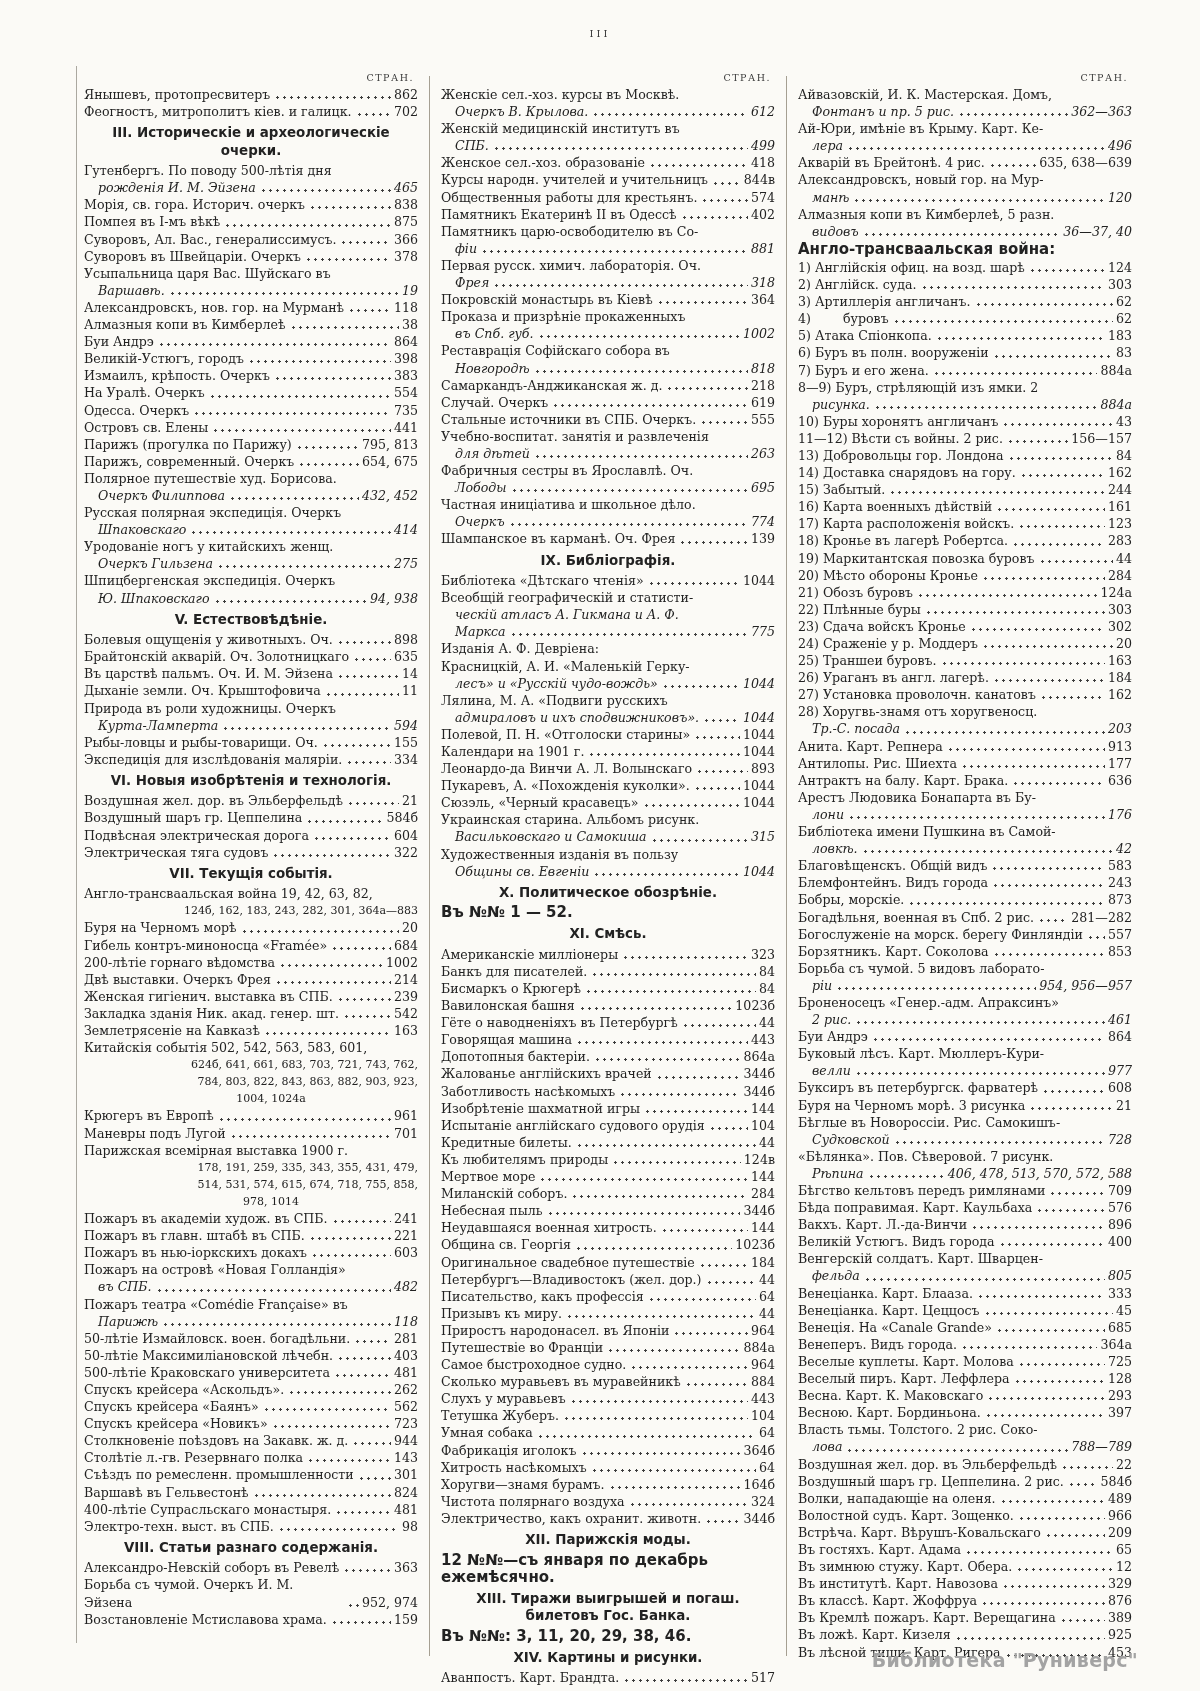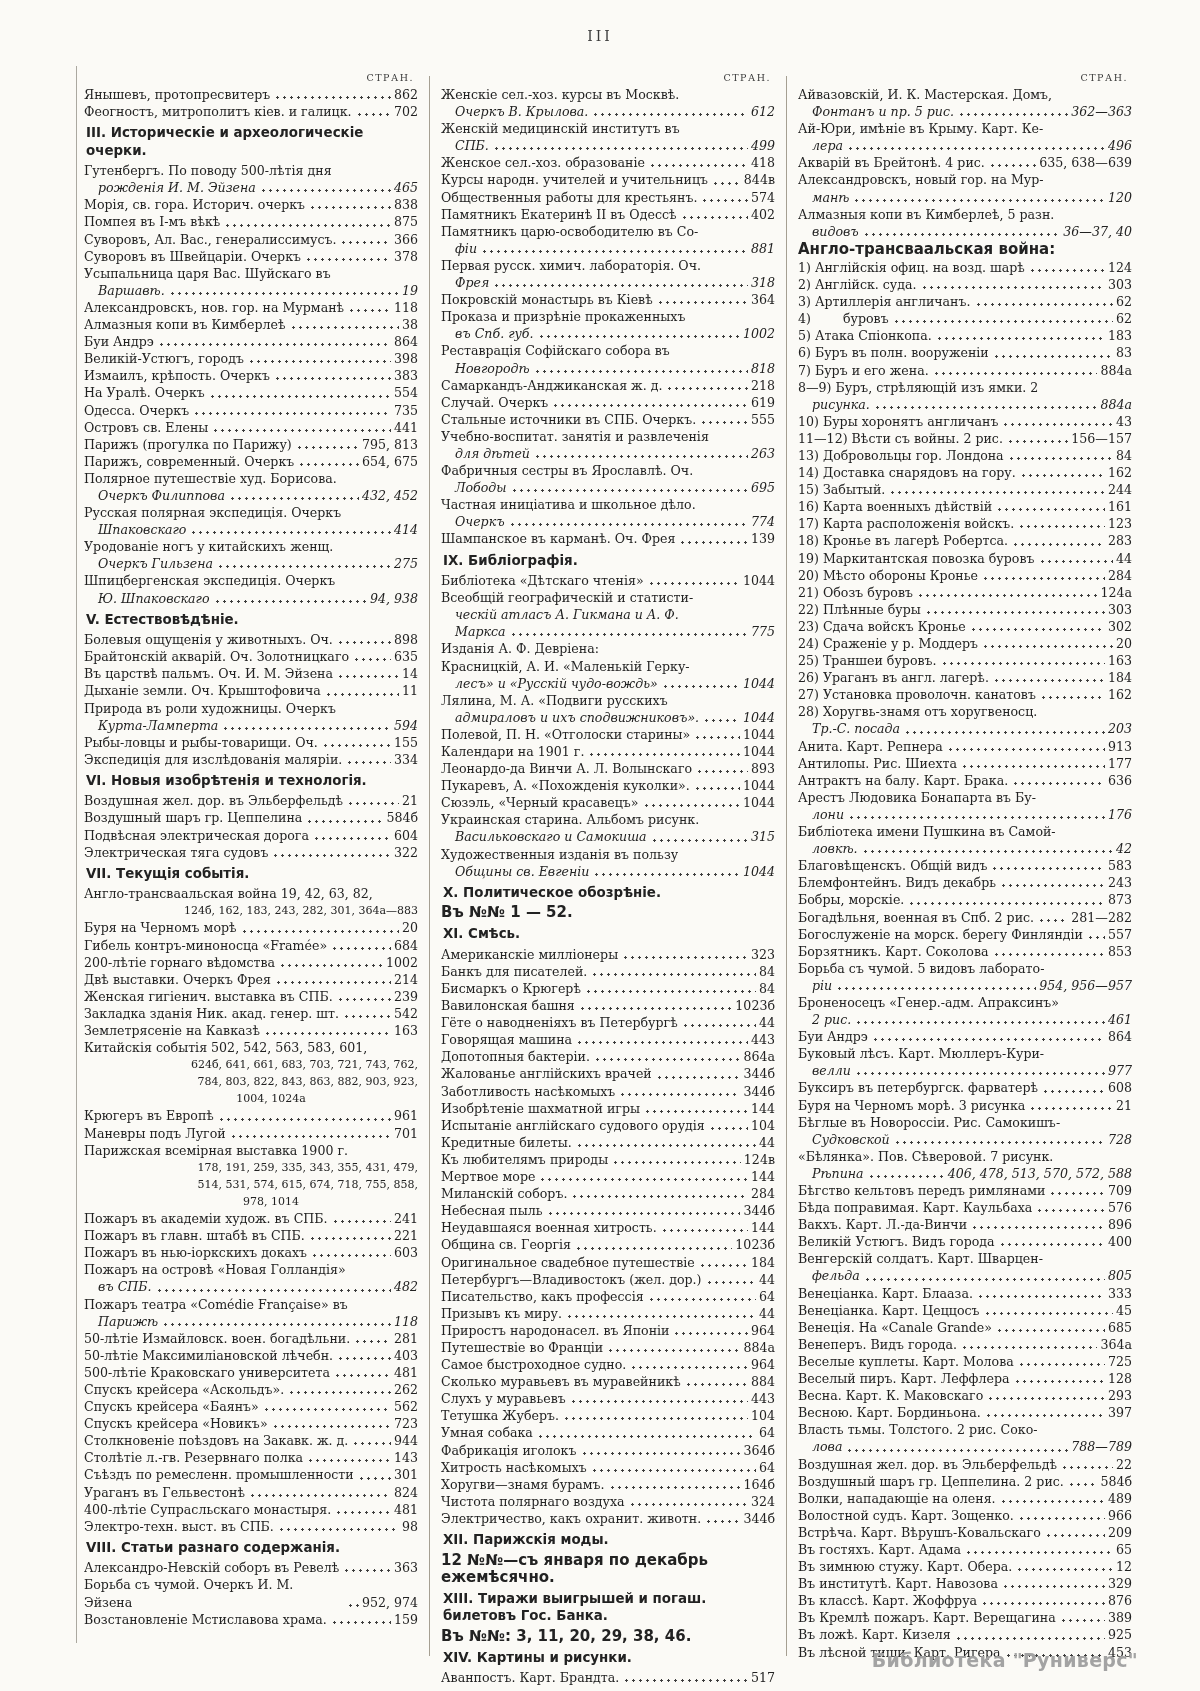--- a/index.html
+++ b/index.html
@@ -6,21 +6,21 @@
   body{
     width:1200px;height:1691px;
     background:#fbfaf6;
     font-family:"DejaVu Serif", serif;
     color:#222;
     -webkit-font-smoothing:antialiased;
   }
   .sheet{position:relative;width:1200px;height:1691px;overflow:hidden;}
   .folio{
     position:absolute;top:28px;left:0;right:0;
-    text-align:center;font-size:14px;letter-spacing:3px;color:#3a3a3a;
+    text-align:center;font-size:10px;letter-spacing:3px;color:#3a3a3a;
   }
   .content{
     position:absolute;top:72px;left:84px;width:1052px;
     display:flex;align-items:stretch;
   }
   .col{width:334px;flex:0 0 334px;}
   .vrule{width:1px;flex:0 0 1px;background:#a59f92;margin:4px 11px 30px 11px;}
   .edge-line{
     position:absolute;left:76px;top:66px;bottom:48px;width:1px;
     background:rgba(92,86,74,.5);
@@ -33,21 +33,21 @@
   .row .text{flex:0 1 auto;white-space:pre-wrap;}
   .row.cont{padding-left:14px;font-style:italic;}
   .leader{
     flex:1 1 12px;min-width:10px;height:3px;margin:0 3px 4px 4px;
     background-image:radial-gradient(circle, #3c3c3c 1.05px, rgba(0,0,0,0) 1.25px);
     background-size:7px 3px;background-repeat:repeat-x;background-position:0 100%;
   }
   .page{flex:0 0 auto;white-space:nowrap;}
   .head{
     font-family:"DejaVu Sans", sans-serif;font-weight:bold;
-    font-size:13.4px;line-height:17.5px;text-align:left;
+    font-size:13.4px;line-height:17.5px;text-align:center;
     margin:4px 2px 3px 2px;
   }
   .line{font-size:11px;line-height:17.1px;}
   .line.bold{font-family:"DejaVu Sans", sans-serif;font-weight:bold;font-size:15px;margin:1px 0;}
   .line.numr{text-align:right;}
   .line.numc{text-align:center;padding-left:40px;}
   .watermark{
     position:absolute;right:62px;bottom:20px;
     font-family:"DejaVu Sans", sans-serif;font-weight:bold;
     font-size:19px;color:#a3a3a3;letter-spacing:.3px;
@@ -383,21 +383,21 @@
           <span class="text">Столѣтіе л.-гв. Резервнаго полка</span>
           <span class="leader"></span>
           <span class="page">143</span>
         </div>
         <div class="row">
           <span class="text">Съѣздъ по ремесленн. промышленности</span>
           <span class="leader"></span>
           <span class="page">301</span>
         </div>
         <div class="row">
-          <span class="text">Ураганъ въ Гельвестонѣ</span>
+          <span class="text">Варшавѣ въ Гельвестонѣ</span>
           <span class="leader"></span>
           <span class="page">824</span>
         </div>
         <div class="row">
           <span class="text">400-лѣтіе Супрасльскаго монастыря.</span>
           <span class="leader"></span>
           <span class="page">481</span>
         </div>
         <div class="row">
           <span class="text">Электро-техн. выст. въ СПБ.</span>
@@ -1009,21 +1009,21 @@
           <span class="text">ловкѣ.</span>
           <span class="leader"></span>
           <span class="page">42</span>
         </div>
         <div class="row">
           <span class="text">Благовѣщенскъ. Общій видъ</span>
           <span class="leader"></span>
           <span class="page">583</span>
         </div>
         <div class="row">
-          <span class="text">Блемфонтейнъ. Видъ декабрь</span>
+          <span class="text">Блемфонтейнъ. Видъ города</span>
           <span class="leader"></span>
           <span class="page">243</span>
         </div>
         <div class="row">
           <span class="text">Бобры, морскіе.</span>
           <span class="leader"></span>
           <span class="page">873</span>
         </div>
         <div class="row">
           <span class="text">Богадѣльня, военная въ Спб. 2 рис.</span>

